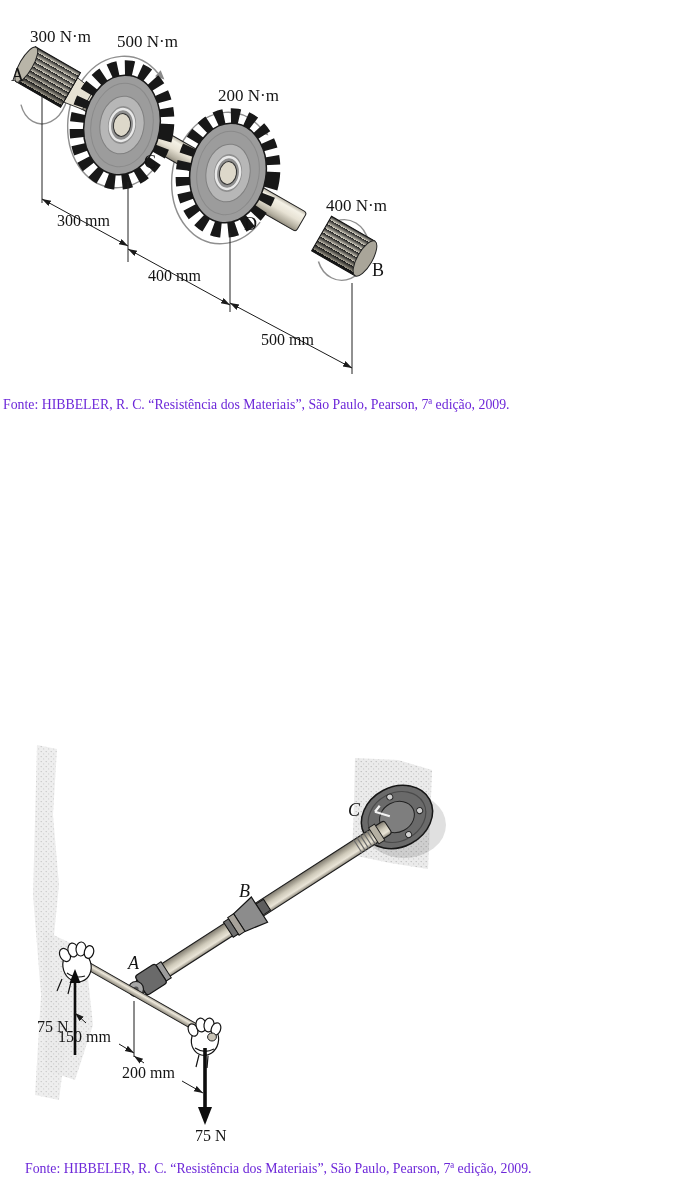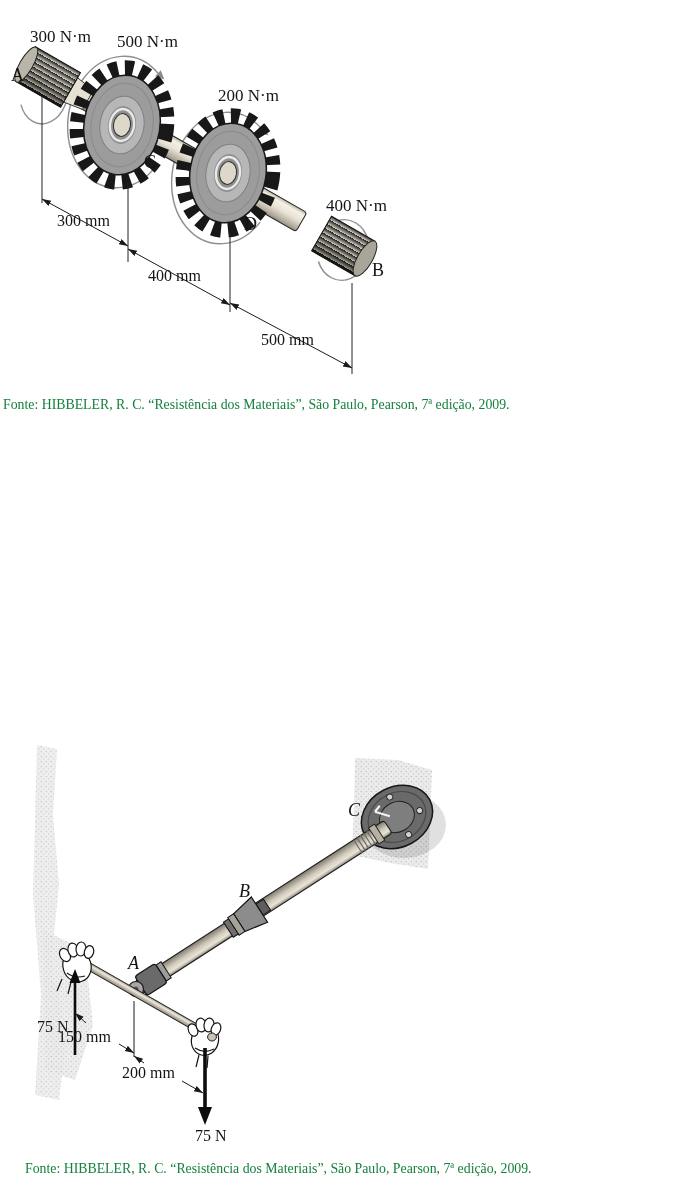--- a/index.html
+++ b/index.html
@@ -1,19 +1,19 @@
 <!DOCTYPE html>
 <html><head>
 <meta charset="utf-8">
 <style>
   html,body{margin:0;padding:0;background:#ffffff;}
   #page{position:relative;width:681px;height:1190px;background:#fff;overflow:hidden;
         font-family:"Liberation Serif", serif;color:#1a1a1a;}
   .fig{position:absolute;}
-  .caption{position:absolute;font-size:13.8px;color:#15803d;white-space:nowrap;
+  .caption{position:absolute;font-size:13.8px;color:#6d28d9;white-space:nowrap;
            font-family:"Liberation Serif", serif;}
   svg text{font-family:"Liberation Serif", serif;fill:#141414;}
   text.tq{font-size:17px;}
   text.pt{font-size:18px;}
   text.pti{font-size:18px;font-style:italic;}
   text.dim{font-size:16px;}
 </style>
 </head>
 <body>
 

